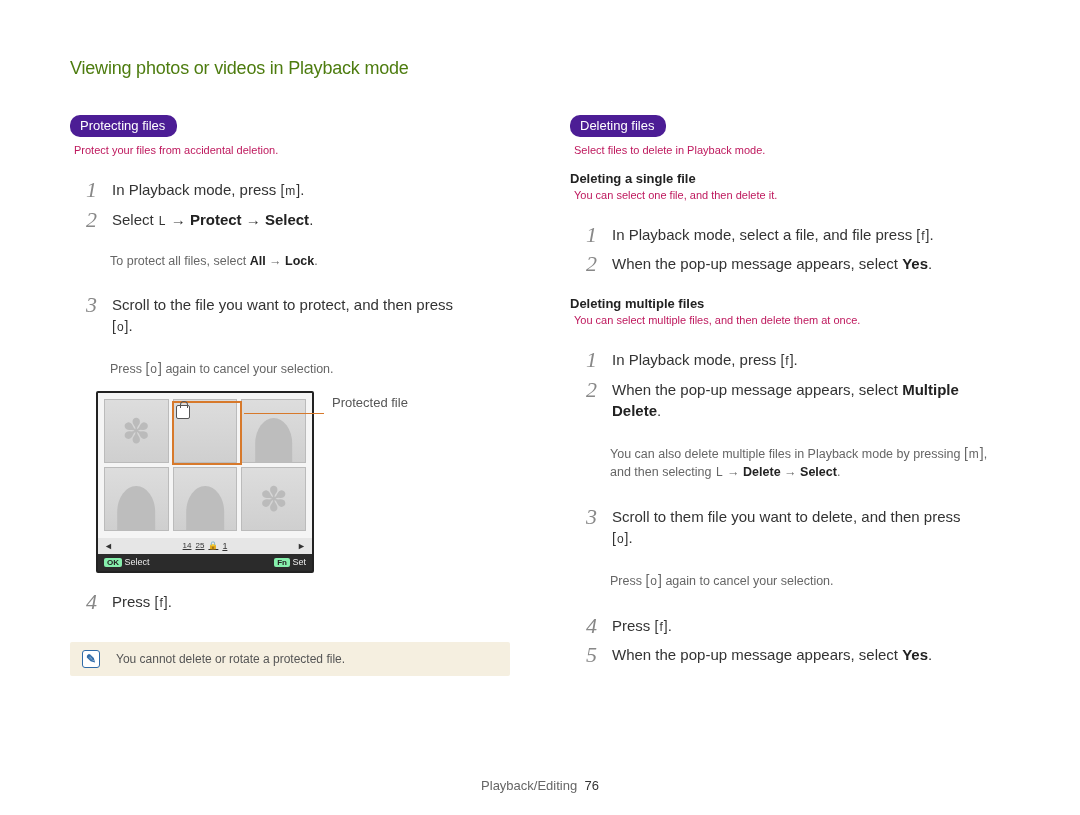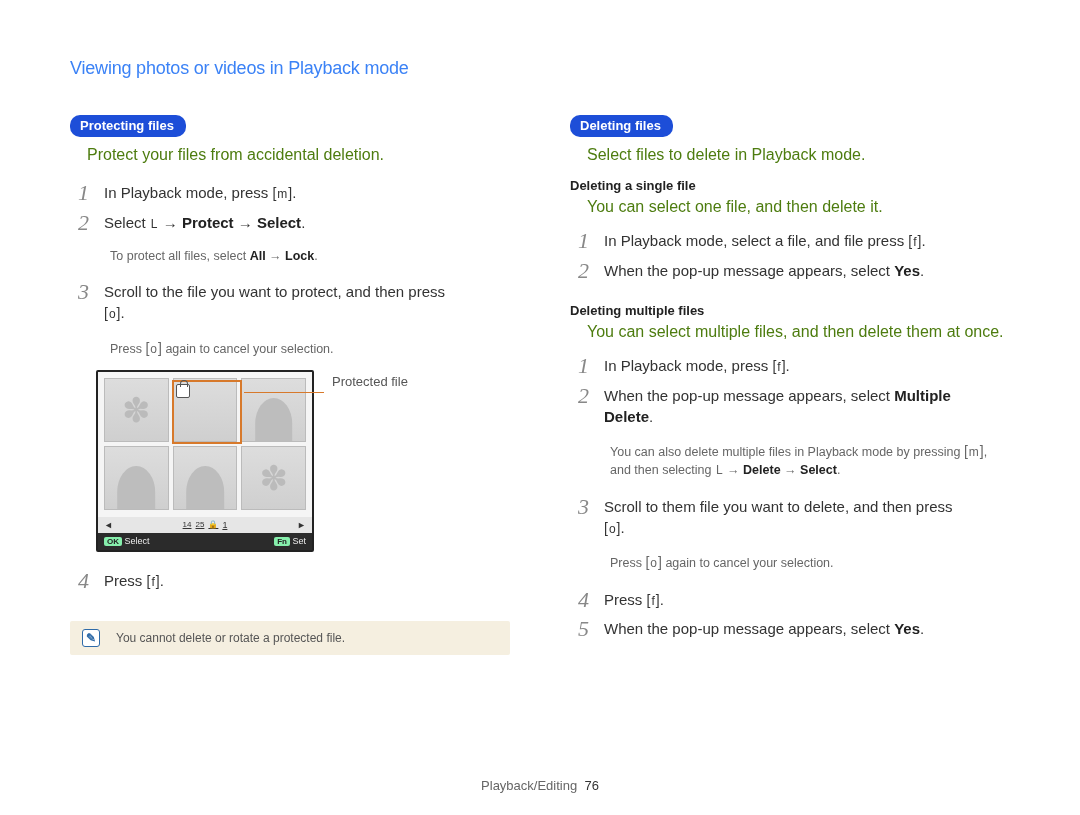--- a/index.html
+++ b/index.html
@@ -11,57 +11,57 @@
     font-family: Arial, Helvetica, sans-serif;
     color: #3a3a3a;
     position: relative;
   }
   .page {
     padding: 58px 70px 0 70px;
   }
   .page-title {
     font-size: 18px;
     font-weight: 300;
-    color: #3b82f6;
+    color: #4d7c0f;
     letter-spacing: -0.2px;
     margin-bottom: 36px;
   }
   .cols {
     display: flex;
     gap: 60px;
   }
   .col {
     flex: 1;
     min-width: 0;
   }
   .pill {
     display: inline-block;
-    background: #1d4ed8;
+    background: #4c1d95;
     color: #fff;
     font-size: 13px;
-    font-weight: 700;
+    font-weight: 400;
     padding: 3px 12px 4px 10px;
     border-radius: 10px;
     margin-bottom: 4px;
   }
   .intro {
-    font-size: 16px;
-    color: #4d7c0f;
-    margin: 2px 0 12px 17px;
+    font-size: 11px;
+    color: #be185d;
+    margin: 2px 0 12px 4px;
     line-height: 1.45;
   }
   .subhead {
     font-size: 13px;
     font-weight: 700;
     color: #222;
     margin: 10px 0 2px 0;
   }
   ol.steps {
     list-style: none;
-    margin: 8px;
+    margin: 16px;
     padding: 0;
     counter-reset: step;
   }
   ol.steps > li {
     counter-increment: step;
     position: relative;
     padding: 4px 0 4px 26px;
     font-size: 15px;
     line-height: 1.4;
     color: #333;

